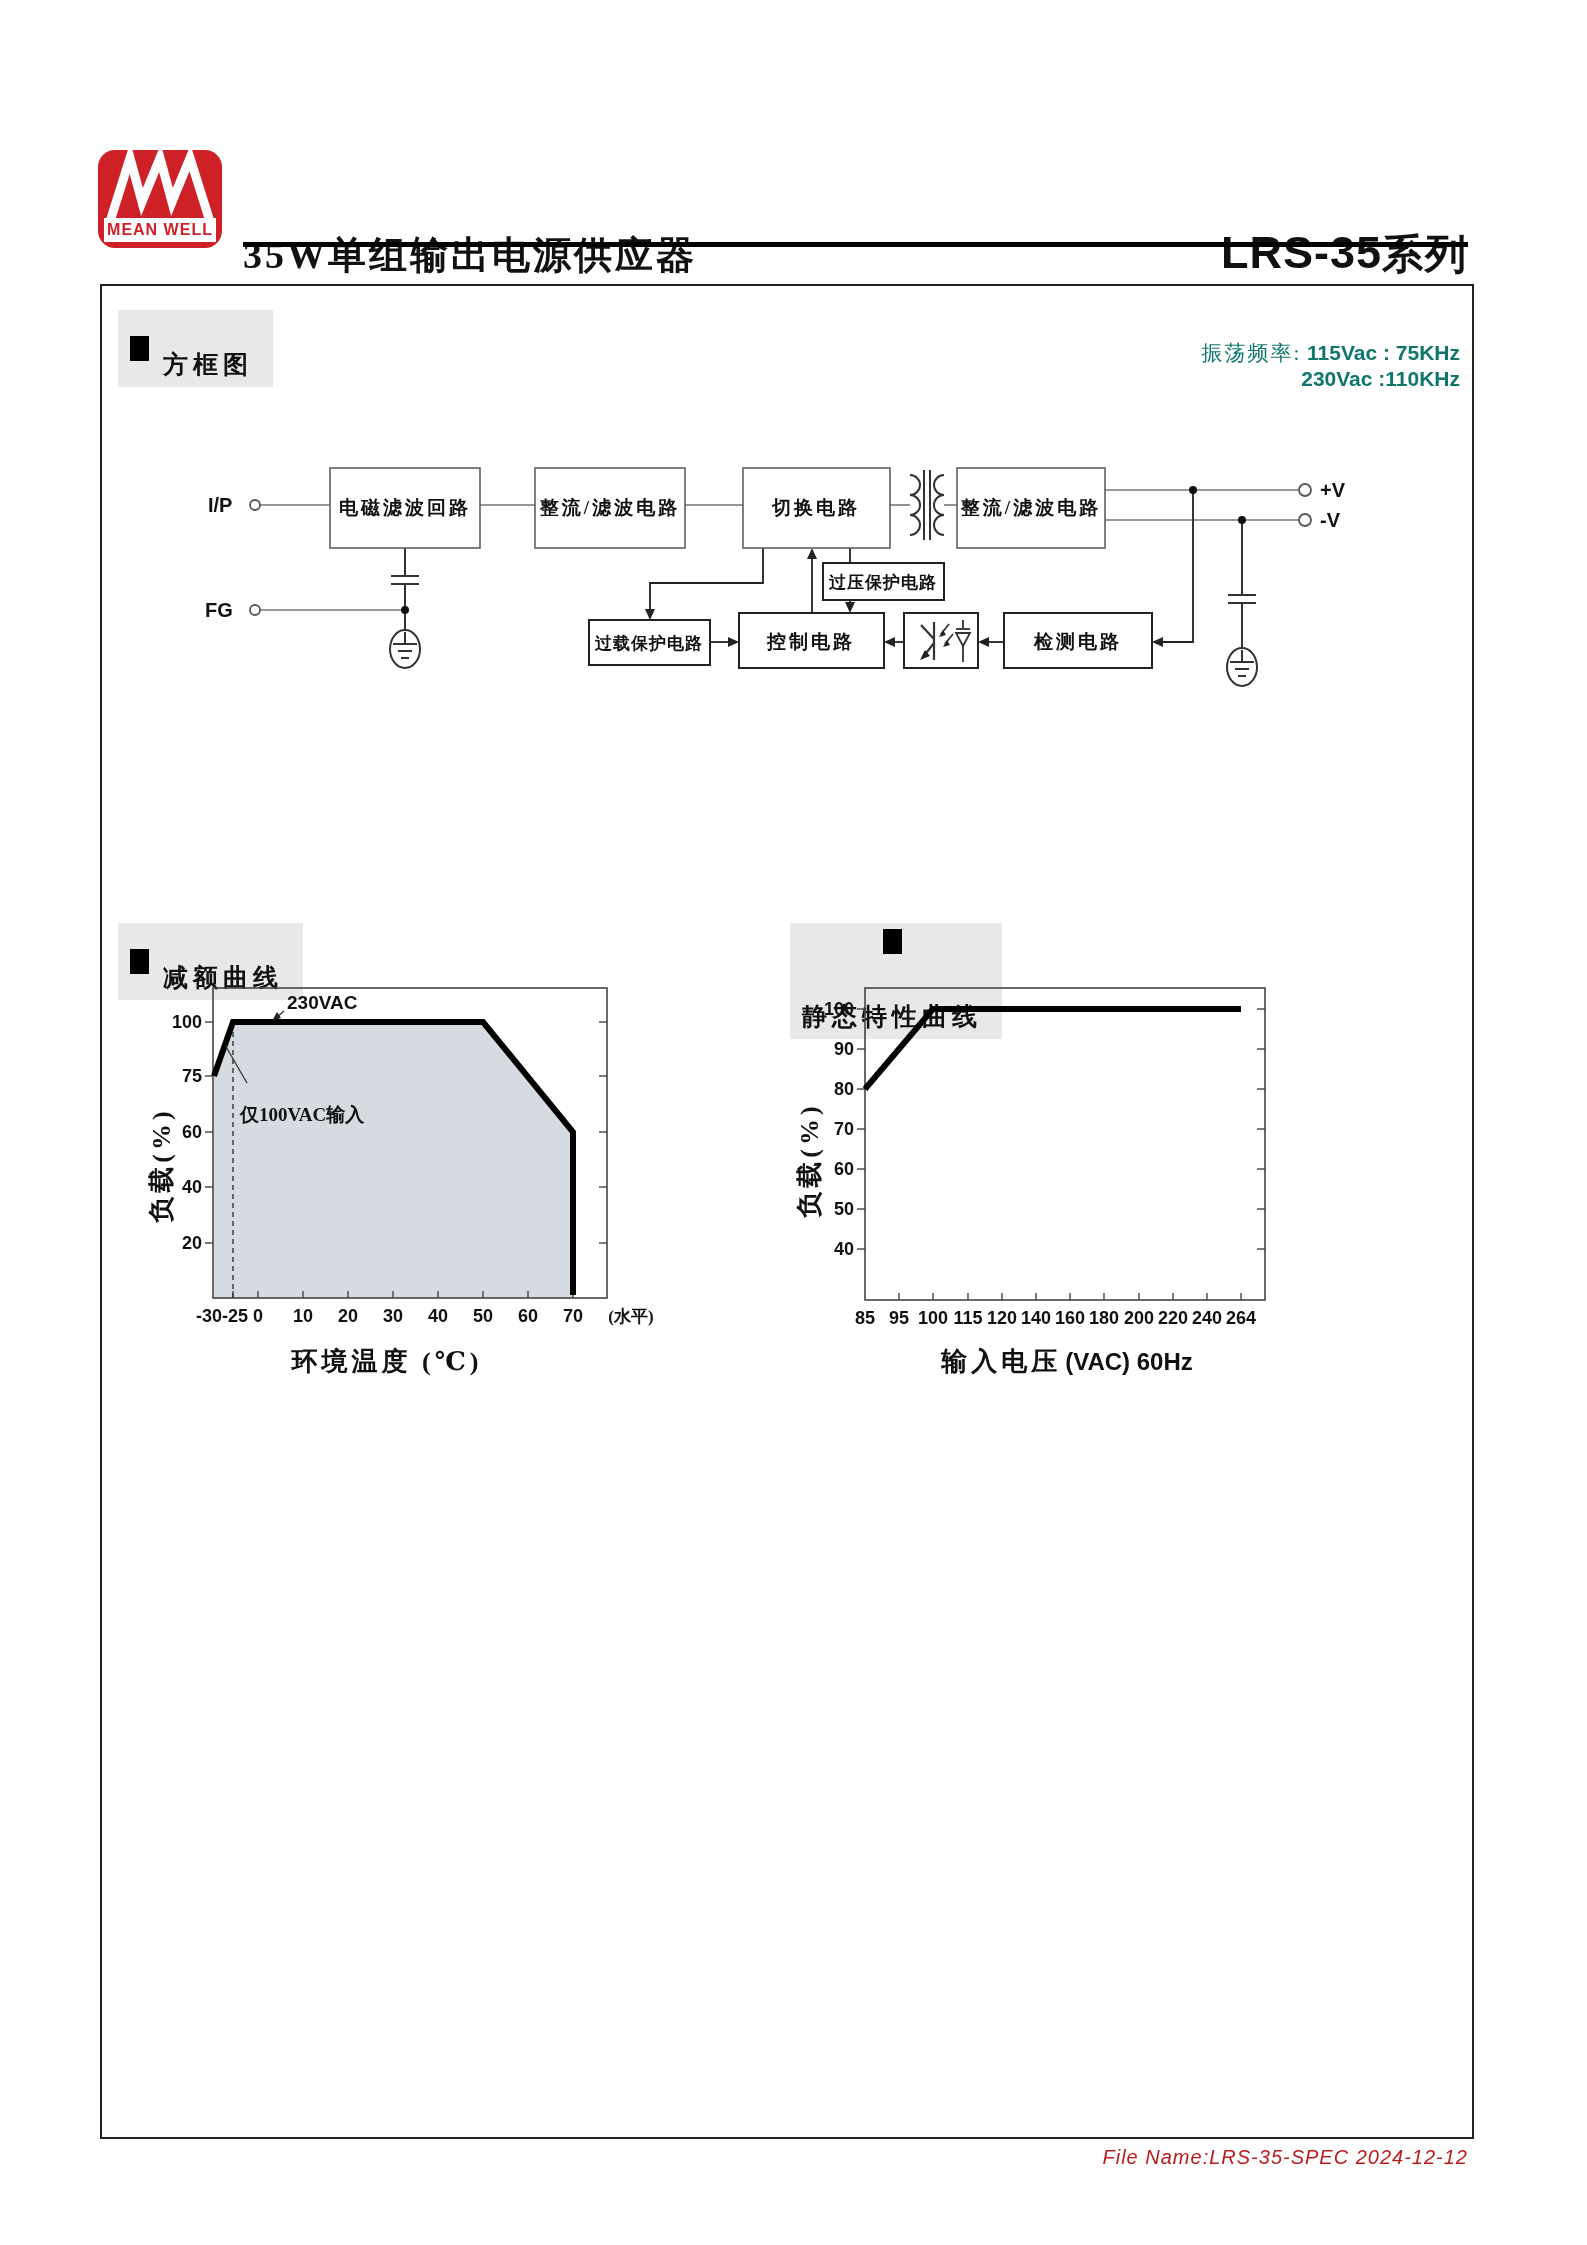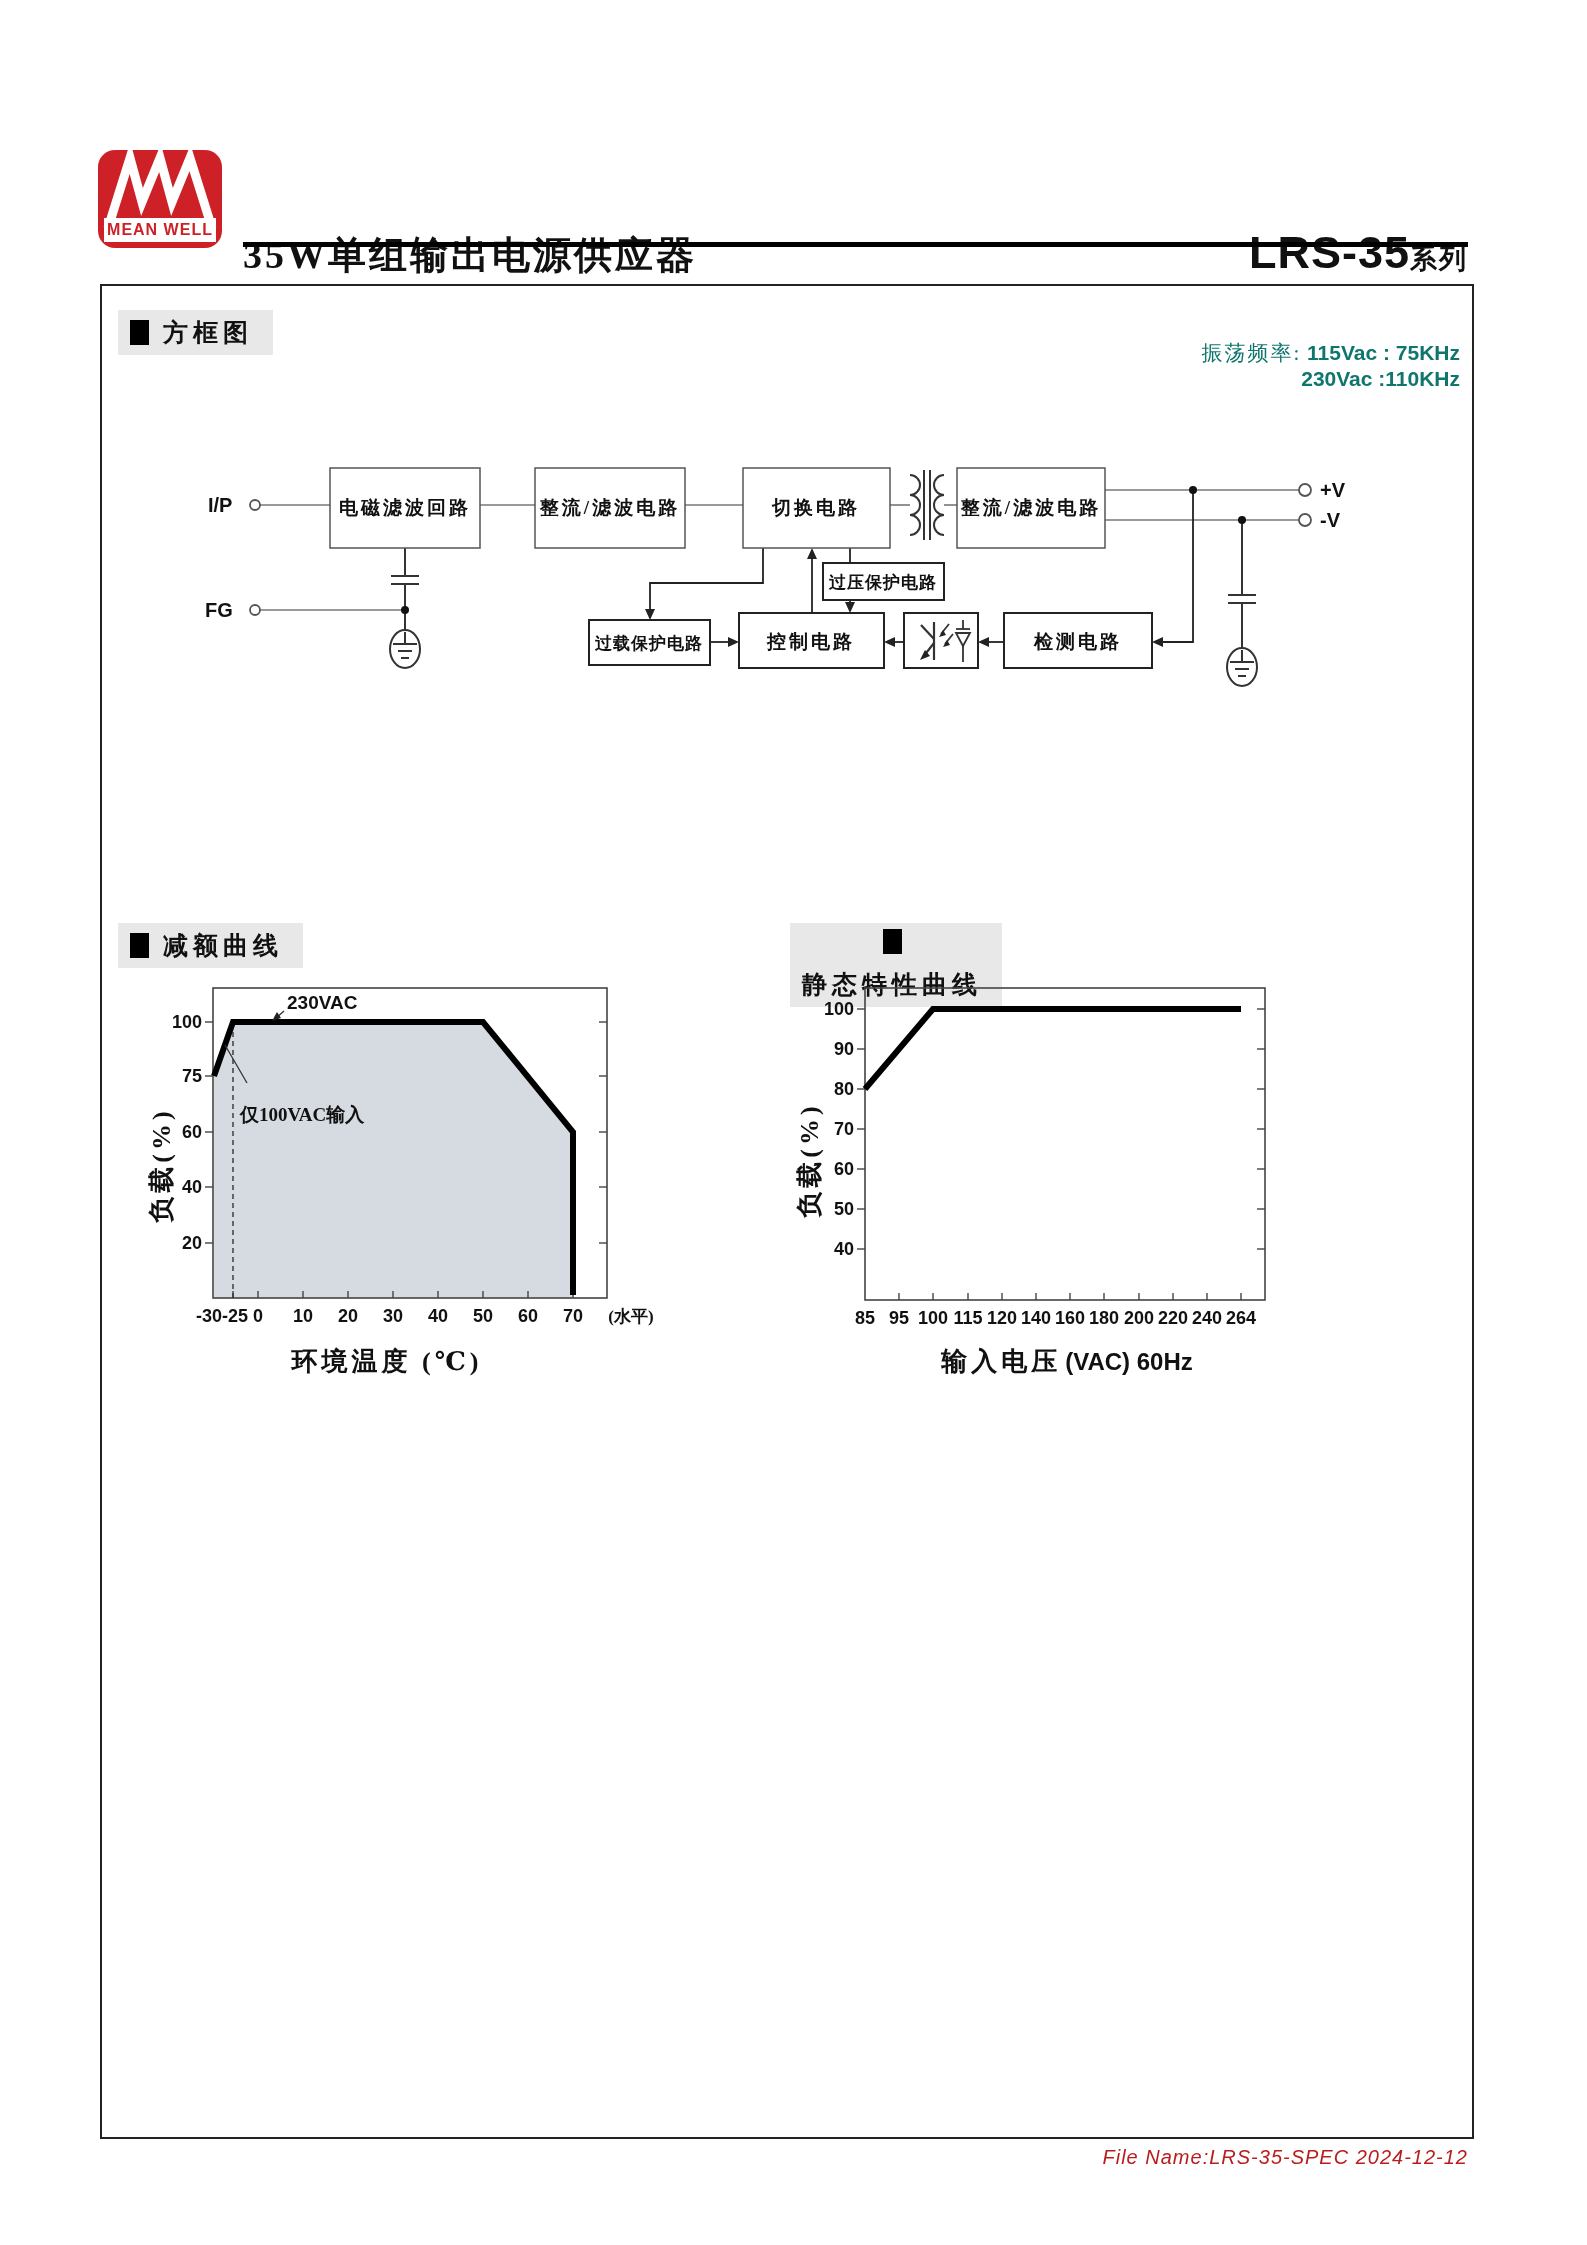--- a/index.html
+++ b/index.html
@@ -10,30 +10,30 @@
   
   .logo{left:98px;top:150px;width:124px;height:98px;background:#cd2127;border-radius:17px;}
   .logo svg{display:block;}
   .logo .banner{position:absolute;left:6px;right:6px;bottom:6px;height:24px;background:#ffffff;
     display:flex;align-items:center;justify-content:center;}
   .logo .banner span{color:#cd2127;font-weight:700;font-size:16px;letter-spacing:1px;}
   .titlebar{left:243px;top:190px;width:1225px;display:flex;justify-content:space-between;align-items:baseline;}
   .doc-title{font-family:"Liberation Serif","DejaVu Serif",serif;font-size:38px;font-weight:600;letter-spacing:3px;margin-top:40px;}
   .series{white-space:nowrap;}
   .series .model{font-size:45px;font-weight:700;letter-spacing:1px;}
-  .series .suffix{font-family:Liberation Sans, sans-serif;font-size:27px;font-weight:600;letter-spacing:2px;}
+  .series .suffix{font-family:Liberation Sans, sans-serif;font-size:41px;font-weight:600;letter-spacing:2px;}
   .title-rule{left:243px;top:242px;width:1225px;height:5px;background:#000;}
 
   
   .frame{left:100px;top:284px;width:1370px;height:1851px;border:2px solid #222;background:#fff;}
 
   
   .sec{display:flex;align-items:center;gap:14px;background:#e8e8e8;padding:6px 20px 6px 12px;}
   .sec .sq{width:19px;height:25px;background:#000;flex:0 0 auto;}
-  .sec .txt{font-family:"Liberation Serif","DejaVu Serif",serif;font-size:25px;font-weight:600;letter-spacing:5px;color:#111;}
+  .sec .txt{font-family:"Liberation Serif","DejaVu Serif",serif;font-size:25px;font-weight:600;letter-spacing:5px;color:#111;margin-top:32px;}
 
   .osc{left:1060px;top:340px;width:400px;text-align:right;font-size:21px;line-height:26px;color:#0f766e;}
   .osc .lbl{font-family:"Liberation Serif","DejaVu Serif",serif;letter-spacing:2px;}
   .osc .val{font-weight:700;}
 
   .footer{right:119px;top:2146px;font-style:italic;font-size:20px;color:#b91c1c;letter-spacing:1px;}
 
   
   svg{overflow:visible;}
   .box{fill:#ffffff;stroke:#555;stroke-width:1.5;}

